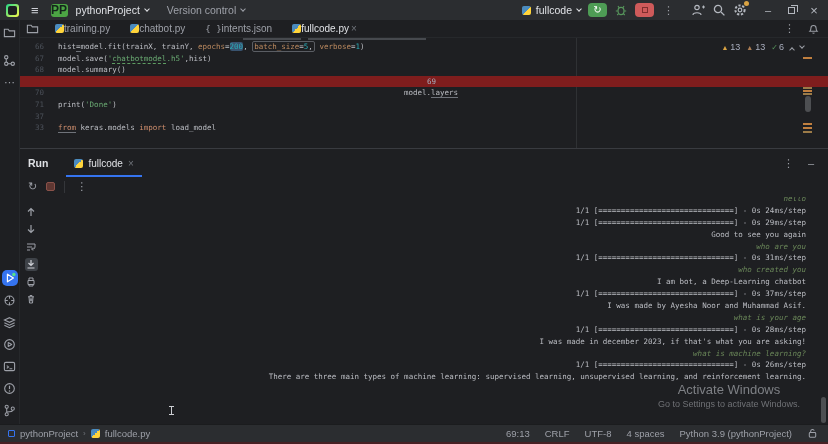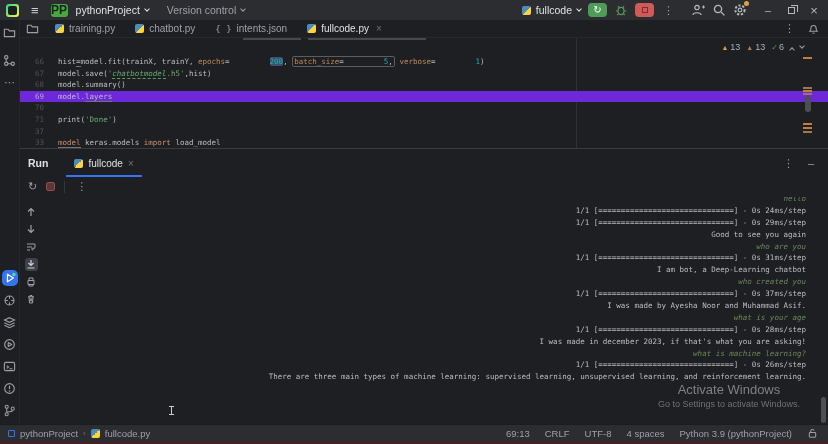--- a/index.html
+++ b/index.html
@@ -45,40 +45,40 @@
   #stripe { position:absolute; left:0; top:20px; width:20px; height:404px;
     background:#1E1F22; border-right:1px solid #26282B;
     display:flex; flex-direction:column; align-items:center; }
   .stripe-ico { width:16px; height:16px; display:flex; align-items:center; justify-content:center; }
   .stripe-ico.active { background:#3574F0; border-radius:5px; }
   .stripe-spacer { margin-top:auto; }
   
   #tabbar { position:absolute; left:20px; top:20px; width:808px; height:18px;
     background:#1E1F22; display:flex; align-items:center; padding-left:6px;
     border-bottom:1px solid #26282B; }
-  .tab { display:flex; align-items:center; gap:5px; padding:0 10px; height:18px;
+  .tab { display:flex; align-items:center; padding:0 10px; height:18px;
     font-size:10px; color:#9DA0A8; }
   .tab.active { color:#DFE1E5; }
   .tab .close { color:#6F737A; font-size:10px; margin-left:2px; }
   .json-ico { color:#9DA0A8; font-size:9px; font-family:"DejaVu Sans Mono", monospace; }
   #tabbar-right { margin-left:auto; display:flex; align-items:center; gap:10px; padding-right:8px; }
   
   #editor { position:absolute; left:20px; top:38px; width:808px; height:110px;
     background:#1E1F22; overflow:hidden;
     font-family:"DejaVu Sans Mono", monospace; font-size:7.5px; }
-  #editor-lines { position:absolute; left:0; top:18px; width:100%; }
+  #editor-lines { position:absolute; left:0; top:3px; width:100%; }
   .erow { display:flex; height:11.6px; line-height:11.6px; align-items:center; }
-  .erow.current { background:#6d28d9; }
+  .erow.current { background:#7f1d1d;flex-direction:column; }
   .lnum { width:24px; text-align:right; color:#4B5059; flex:none; font-size:7.5px; }
   .erow.current .lnum { color:#A8ADBD; }
   .ecode { margin-left:14px; white-space:pre; }
   .sg-plain { color:#BCBEC4; } .sg-kw { color:#CF8E6D; } .sg-named { color:#BC8A5F; }
-  .sg-str { color:#6AAB73; } .sg-num { color:#2AACB8;margin-left:40px; }
+  .sg-str { color:#6AAB73; } .sg-num { color:#2AACB8; }
   .sg-und { border-bottom:1px solid #6F737A; }
-  .sg-undg { border-bottom:1px dashed #5C9C61;font-style:italic; }
+  .sg-undg { border-bottom:1px dashed #5C9C61; }
   .sg-hl { background:#39536F; border-radius:2px; }
   .sg-box { border:1px solid #5A5D63; border-radius:2px; padding:0 1px; }
   .remnant { position:absolute; top:0; height:2px; background:#46494E; }
   #margin-guide { position:absolute; left:556px; top:0; width:1px; height:110px; background:#2F3134; }
   #inspections { position:absolute; right:24px; top:4px; display:flex; align-items:center;
     gap:6px; font-size:9px; color:#A8ADBD; font-family:"Liberation Sans", sans-serif; }
   .insp-tri { font-size:7px; margin-right:2px; }
   .tri-warn { color:#D9A343; } .tri-weak { color:#AD7E54; } .ok-check { color:#57965C; font-size:8px; margin-right:1px; }
   .insp-chev { color:#9DA0A8; }
   #editor-stripe { position:absolute; right:16px; top:0; width:10px; height:110px; }
@@ -307,21 +307,21 @@
         <div class="erow">
           <span class="lnum">71</span>
           <span class="ecode"><span class="sg-plain">print(</span><span class="sg-str">'Done'</span><span class="sg-plain">)</span></span>
         </div>
         <div class="erow">
           <span class="lnum">37</span>
           <span class="ecode"></span>
         </div>
         <div class="erow">
           <span class="lnum">33</span>
-          <span class="ecode"><span class="sg-kw sg-und">model</span><span class="sg-plain"> keras.models </span><span class="sg-kw">import</span><span class="sg-plain"> load_model</span></span>
+          <span class="ecode"><span class="sg-kw sg-und">from</span><span class="sg-plain"> keras.models </span><span class="sg-kw">import</span><span class="sg-plain"> load_model</span></span>
         </div>
       </div>
     <div id="inspections">
       <span><span class="insp-tri tri-warn">▲</span><span>13</span></span>
       <span><span class="insp-tri tri-weak">▲</span><span>13</span></span>
       <span><span class="ok-check">✓</span><span>6</span></span>
       <span class="insp-chev"><span class="chev chev-up" style="margin-left:0;"></span></span>
       <span class="insp-chev"><span class="chev" style="margin-left:0;"></span></span>
     </div>
     <div id="editor-stripe">
@@ -390,22 +390,22 @@
             </svg>
         </div>
       </div>
       <div id="console-lines">
           <div class="cline cl-input">hello</div>
           <div class="cline cl-out">1/1 [==============================] - 0s 24ms/step</div>
           <div class="cline cl-out">1/1 [==============================] - 0s 29ms/step</div>
           <div class="cline cl-out">Good to see you again</div>
           <div class="cline cl-input">who are you</div>
           <div class="cline cl-out">1/1 [==============================] - 0s 31ms/step</div>
+          <div class="cline cl-input">who created you</div>
           <div class="cline cl-out">I am bot, a Deep-Learning chatbot</div>
-          <div class="cline cl-input">who created you</div>
           <div class="cline cl-out">1/1 [==============================] - 0s 37ms/step</div>
           <div class="cline cl-out">I was made by Ayesha Noor and Muhammad Asif.</div>
           <div class="cline cl-input">what is your age</div>
           <div class="cline cl-out">1/1 [==============================] - 0s 28ms/step</div>
           <div class="cline cl-out">I was made in december 2023, if that's what you are asking!</div>
           <div class="cline cl-input">what is machine learning?</div>
           <div class="cline cl-out">1/1 [==============================] - 0s 26ms/step</div>
           <div class="cline cl-out">There are three main types of machine learning: supervised learning, unsupervised learning, and reinforcement learning.</div>
         </div>
       <div id="caret">

